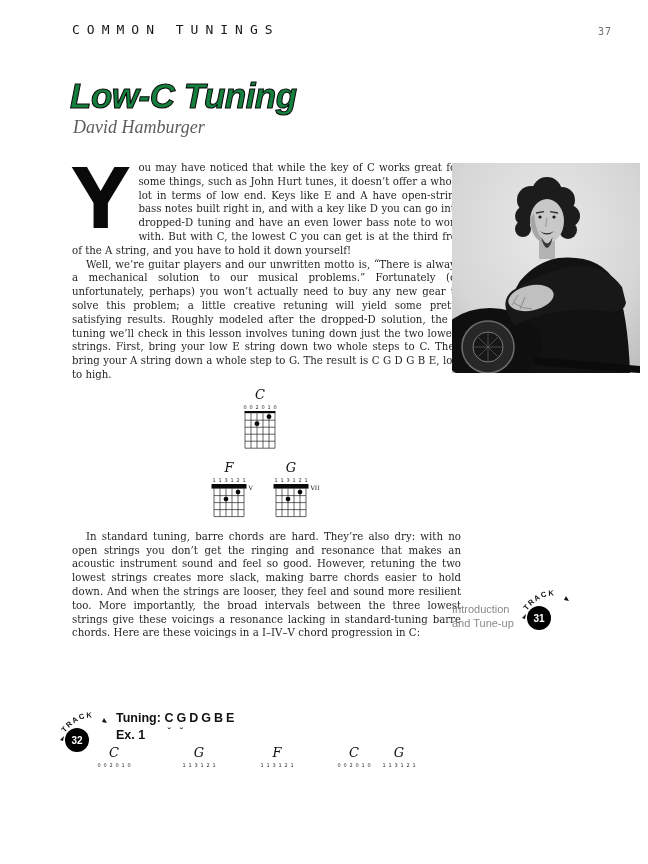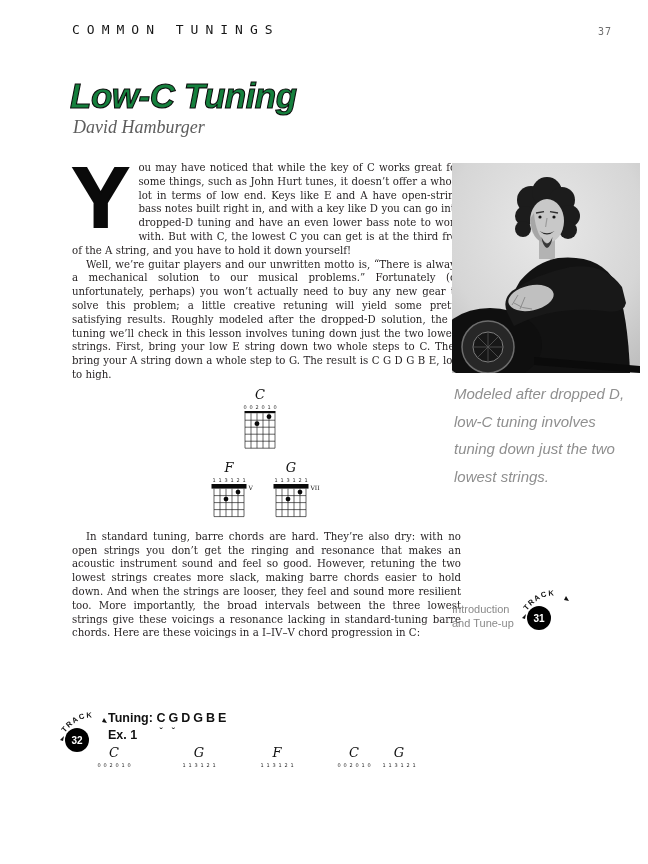--- a/index.html
+++ b/index.html
@@ -55,21 +55,21 @@
   }
   .track-intro{position:absolute;left:452px;top:592px;display:flex;align-items:flex-start;}
   .track-intro .lbl{
     font-family:"Liberation Sans","DejaVu Sans",sans-serif;
     font-size:11px;line-height:14px;color:#8a8a8a;margin-top:10px;
   }
   .track-intro .badge{margin-left:6px;margin-top:-6px;}
   
   .ex-block{position:absolute;left:58px;top:708px;width:560px;height:152px;}
   .ex-header{position:absolute;left:0;top:0;display:flex;align-items:flex-start;}
-  .ex-header .txt{margin-left:0;margin-top:2px;}
+  .ex-header .txt{margin-left:8px;margin-top:2px;}
   .tuning-line,.ex-label{
     font-family:"Liberation Sans","DejaVu Sans",sans-serif;
     font-weight:bold;font-size:12.5px;line-height:17px;color:#111;
   }
   .tuning-line .note{position:relative;margin-right:3px;display:inline-block;}
   .tuning-line .note .breve{
     position:absolute;left:50%;transform:translateX(-50%);bottom:-8px;
     font-size:9px;font-weight:bold;color:#222;line-height:8px;
   }
   .chord-row{position:absolute;left:0;top:37px;width:560px;height:66px;}
@@ -203,21 +203,20 @@
     <ellipse cx="38" cy="182" rx="52" ry="37" fill="#0f0f0f"></ellipse>
     <circle cx="36" cy="184" r="26" fill="#272727" stroke="#6d6d6d" stroke-width="1.5"></circle>
     <circle cx="36" cy="184" r="15" fill="#171717" stroke="#7d7d7d" stroke-width="1"></circle>
     <path d="M36 169 L36 199 M21 184 L51 184 M26 174 L46 194 M46 174 L26 194" stroke="#555" stroke-width="0.8"></path>
     <path d="M82 194 L188 203 L188 210 L82 202 Z" fill="#0b0b0b"></path>
     <path d="M170 124 Q152 99 118 104 Q84 111 60 128 Q50 137 55 149 L62 163 Q102 142 152 148 Q172 151 174 140 Z" fill="#181818"></path>
     <ellipse cx="79" cy="135" rx="23" ry="12.5" fill="#c0c0c0" transform="rotate(-12 79 135)"></ellipse>
     <path d="M62 140 Q70 146 80 146 M66 132 L60 142 M73 134 L68 146" stroke="#8d8d8d" stroke-width="1" fill="none"></path>
   </svg>
 
-  <div class="pullquote">Modeled after dropped D, low-C tuning involves tuning down just the two lowest strings.</div>
 
   <div class="track-intro">
     <div class="lbl">
       <div>Introduction</div>
       <div>and Tune-up</div>
     </div>
     <svg class="badge" width="50" height="48" viewBox="0 0 50 48">
       <defs>
           <path id="arc31" d="M 3 30 Q 22 1 48 13" fill="none"></path>
         </defs>

